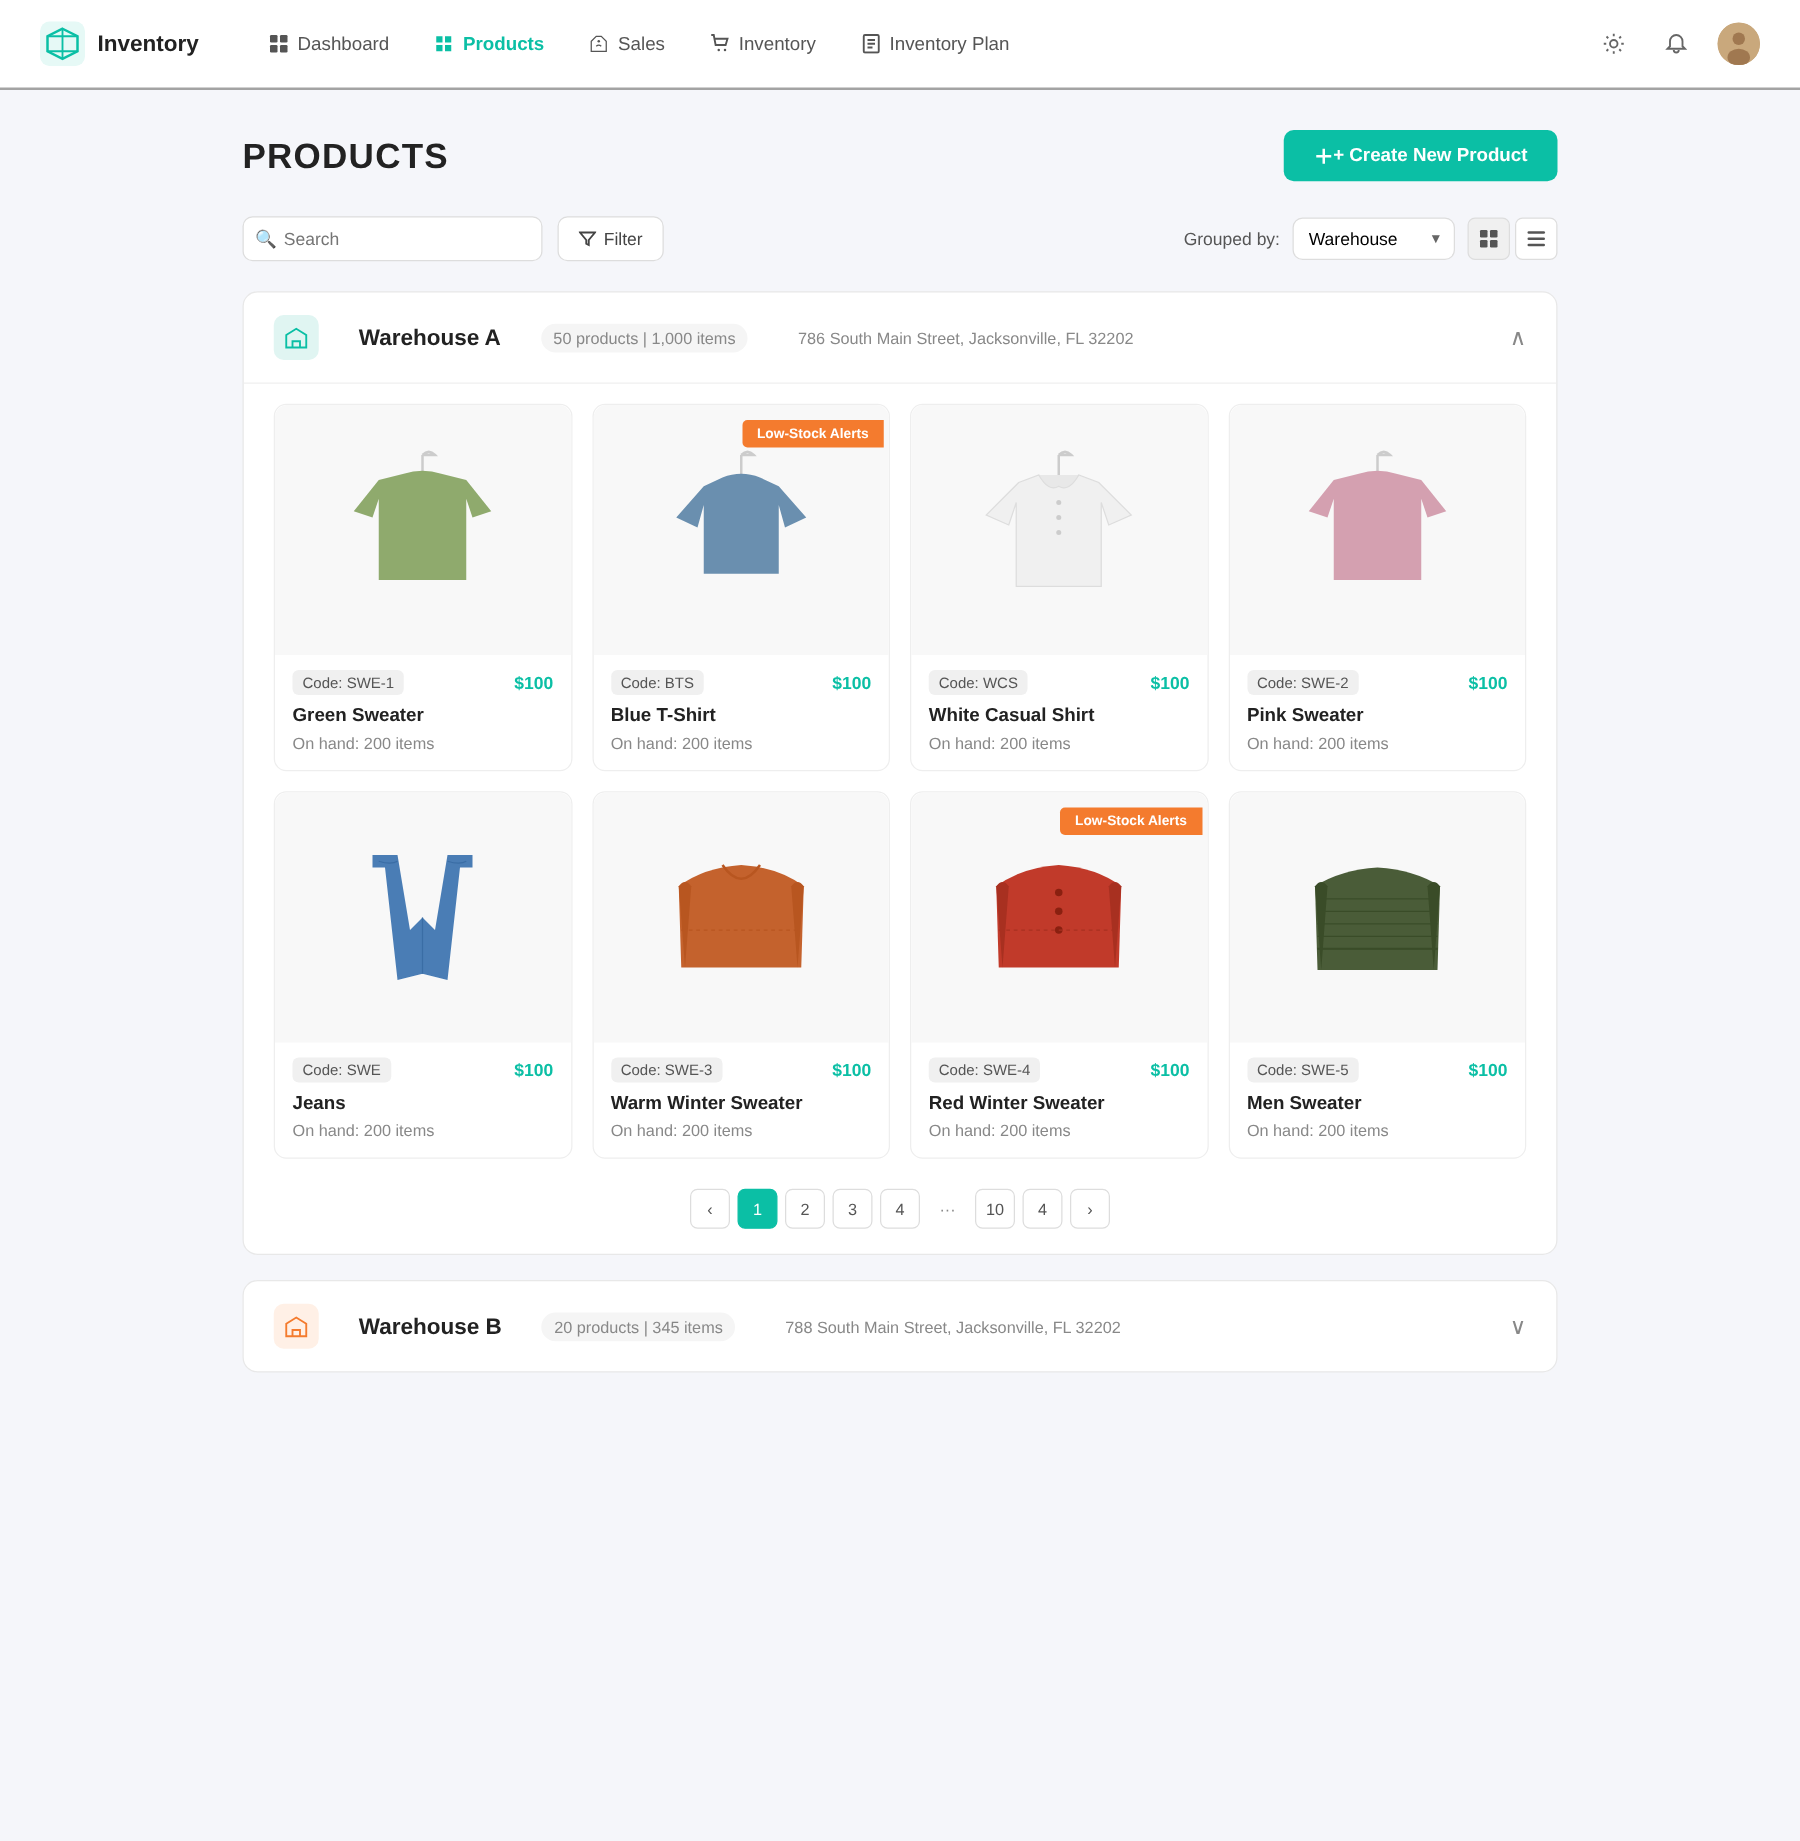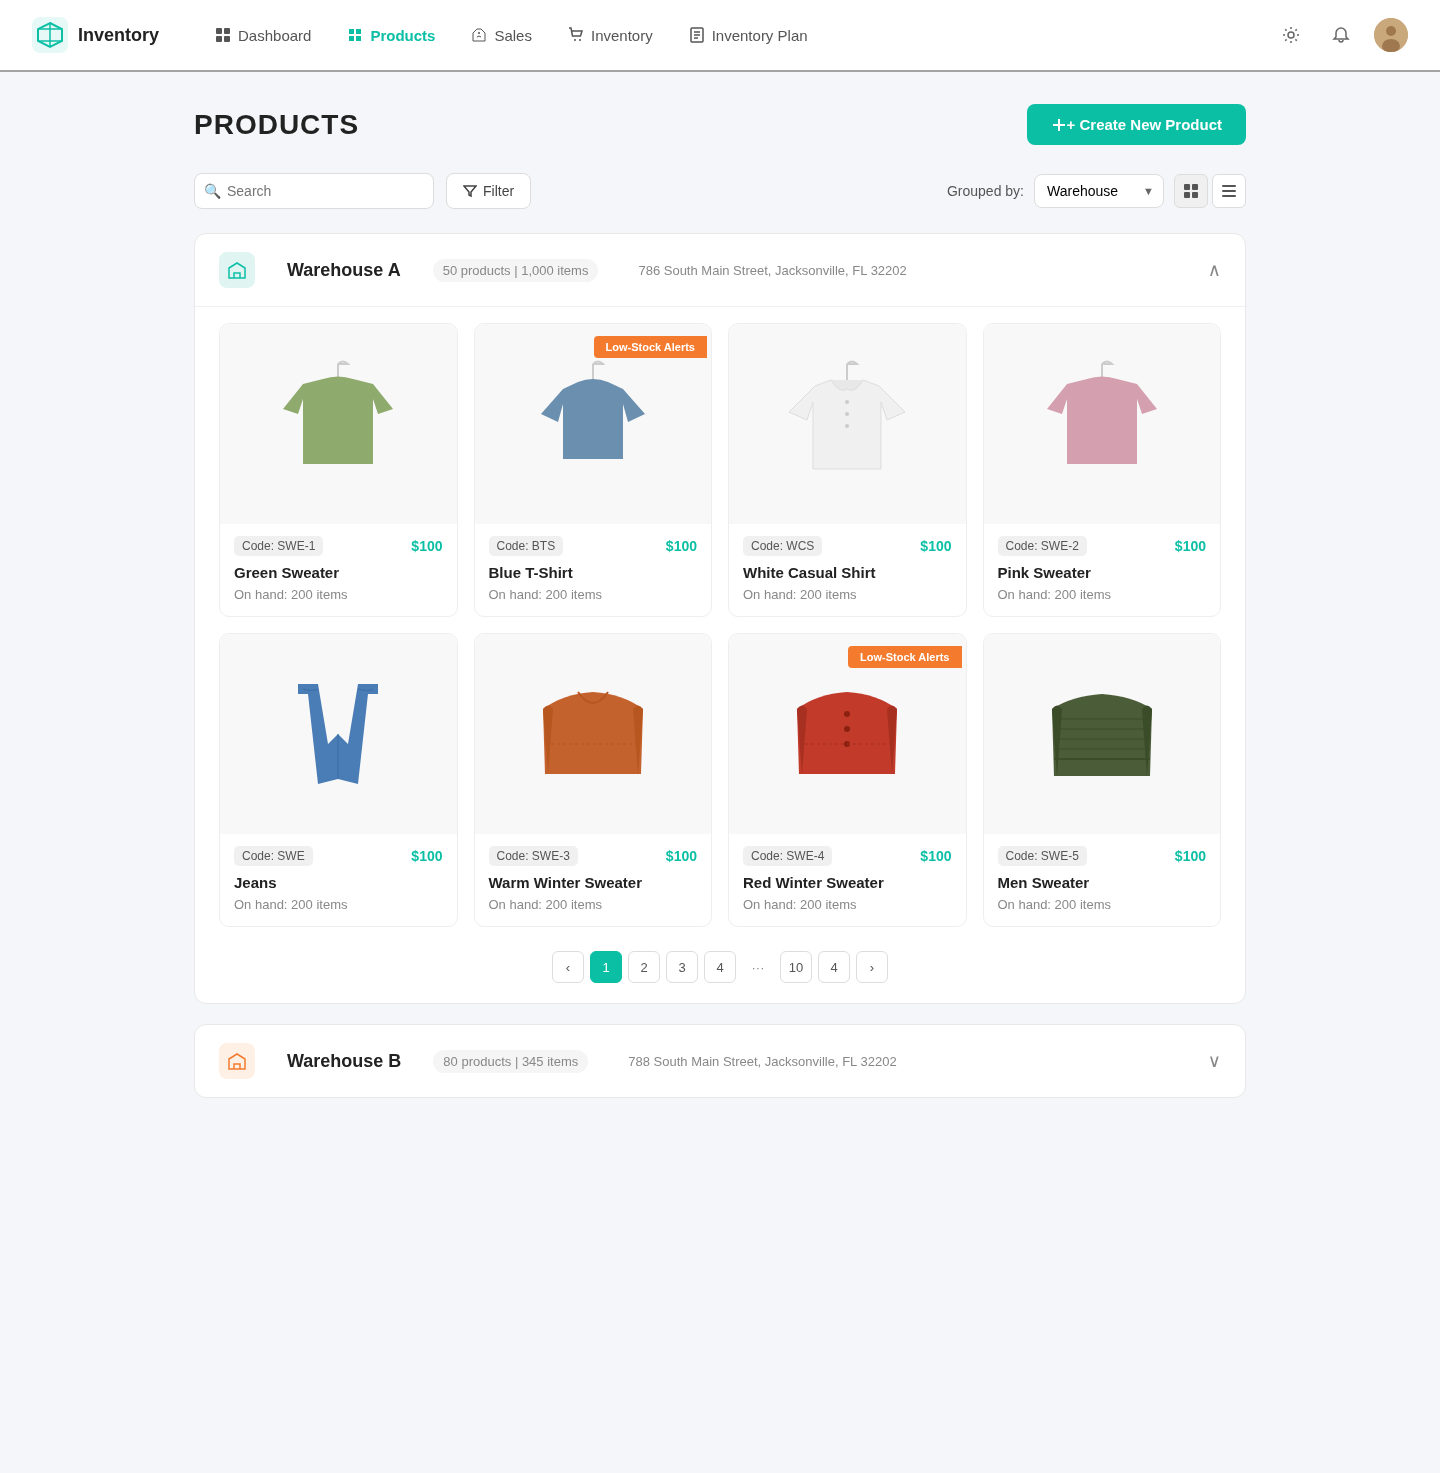--- a/index.html
+++ b/index.html
@@ -687,19 +687,19 @@
 
   <div class="warehouse-section">
     <div class="warehouse-header">
       <div class="warehouse-icon-b">
         <svg width="20" height="20" viewBox="0 0 20 20" fill="none" stroke="#f47b2e" stroke-width="1.5">
           <path d="M2 8L10 3L18 8V18H2V8z"></path>
             <path d="M7 18V13h6v5"></path>
         </svg>
       </div>
       <span class="warehouse-name">Warehouse B</span>
-      <span class="warehouse-meta">80 products | 345 items</span>
+      <span class="warehouse-meta">20 products | 345 items</span>
       <span class="warehouse-address">788 South Main Street, Jacksonville, FL 32202</span>
       <span class="warehouse-chevron">∨</span>
     </div>
   </div>
 
 </div>
 
 </body></html>

